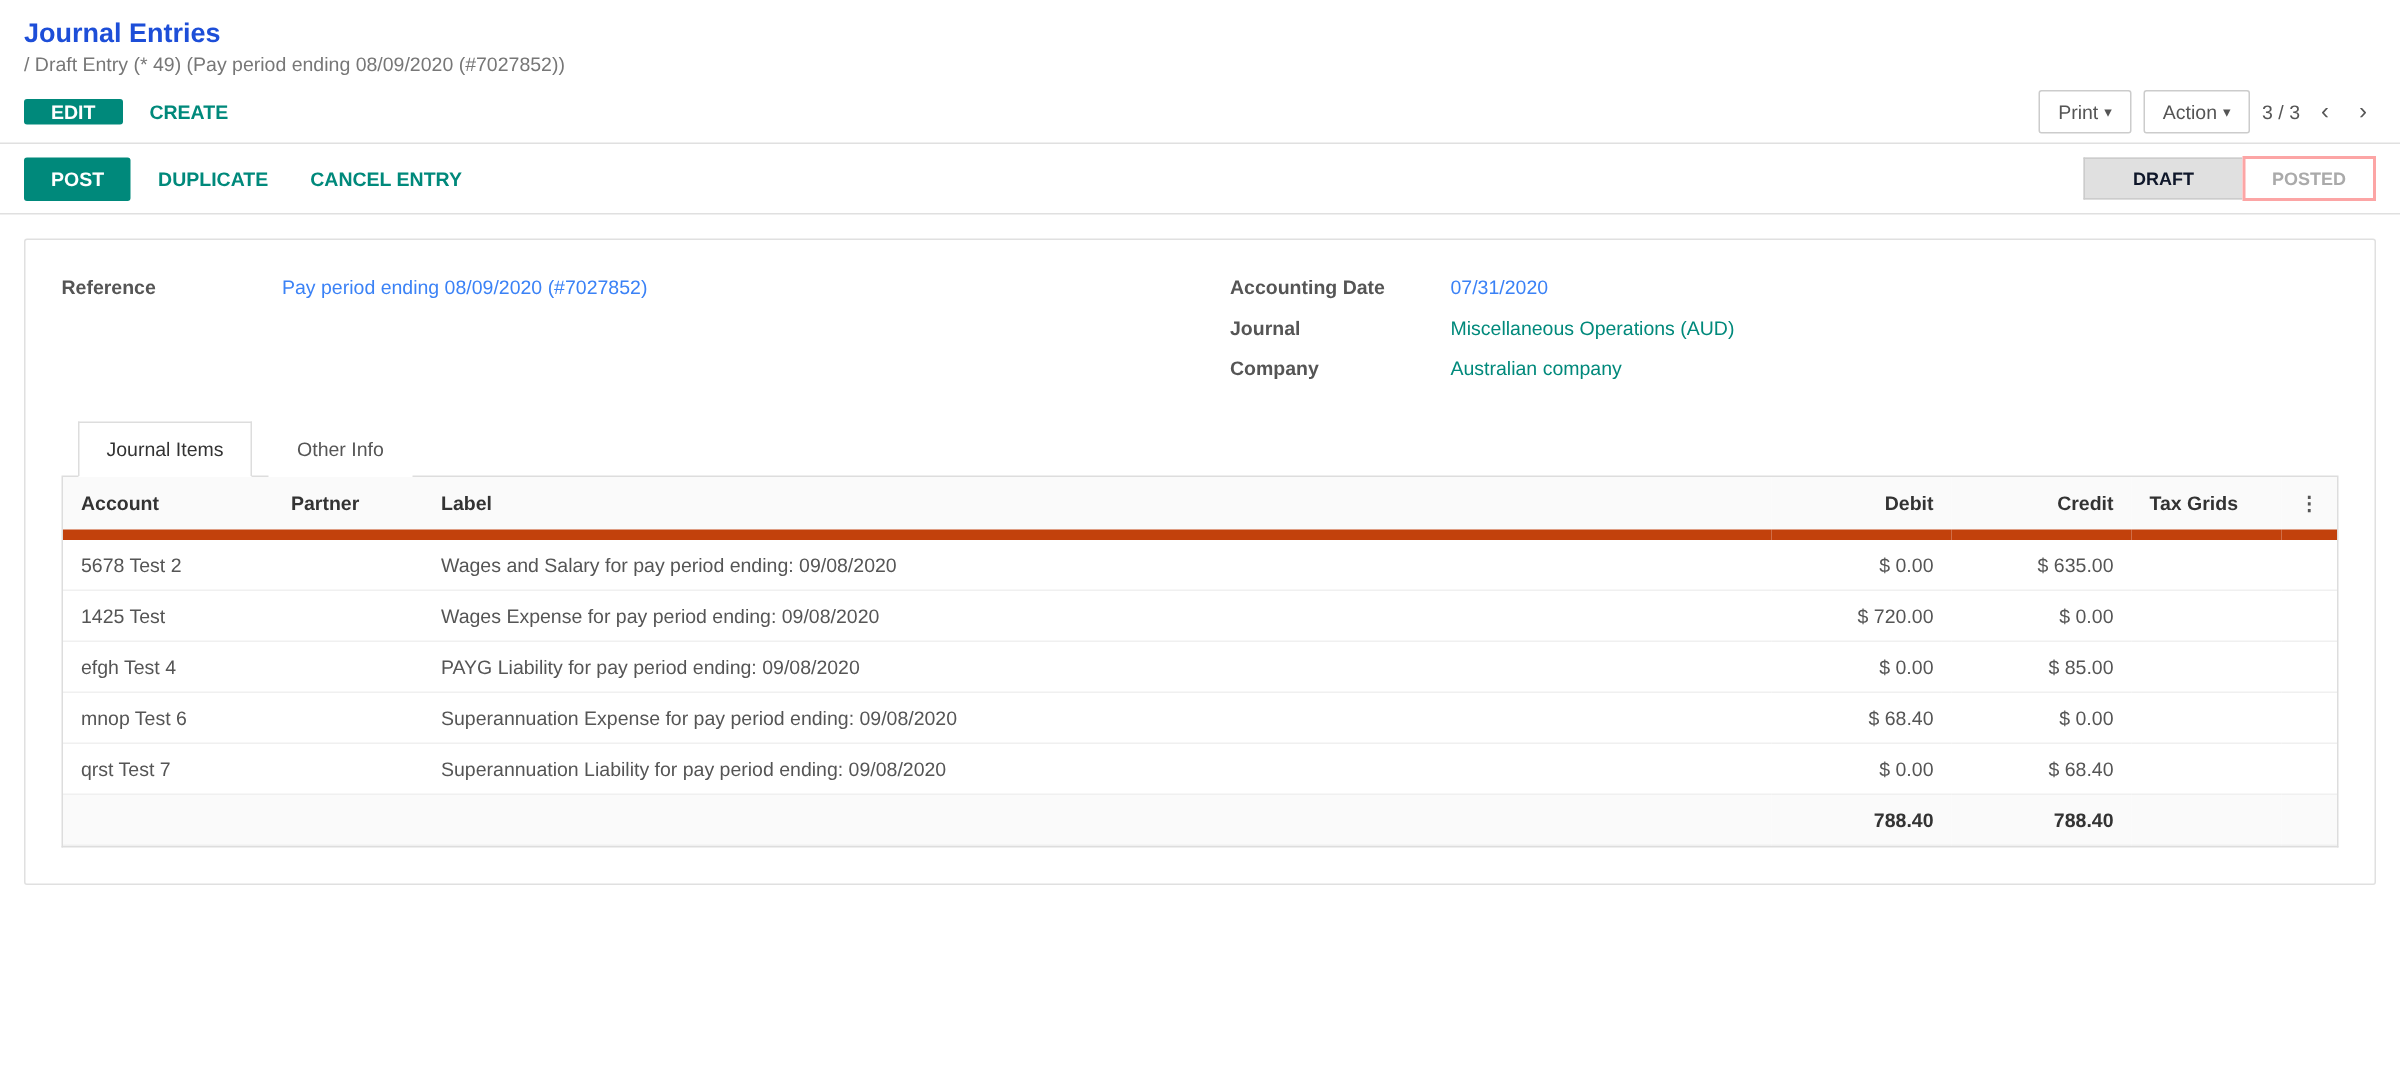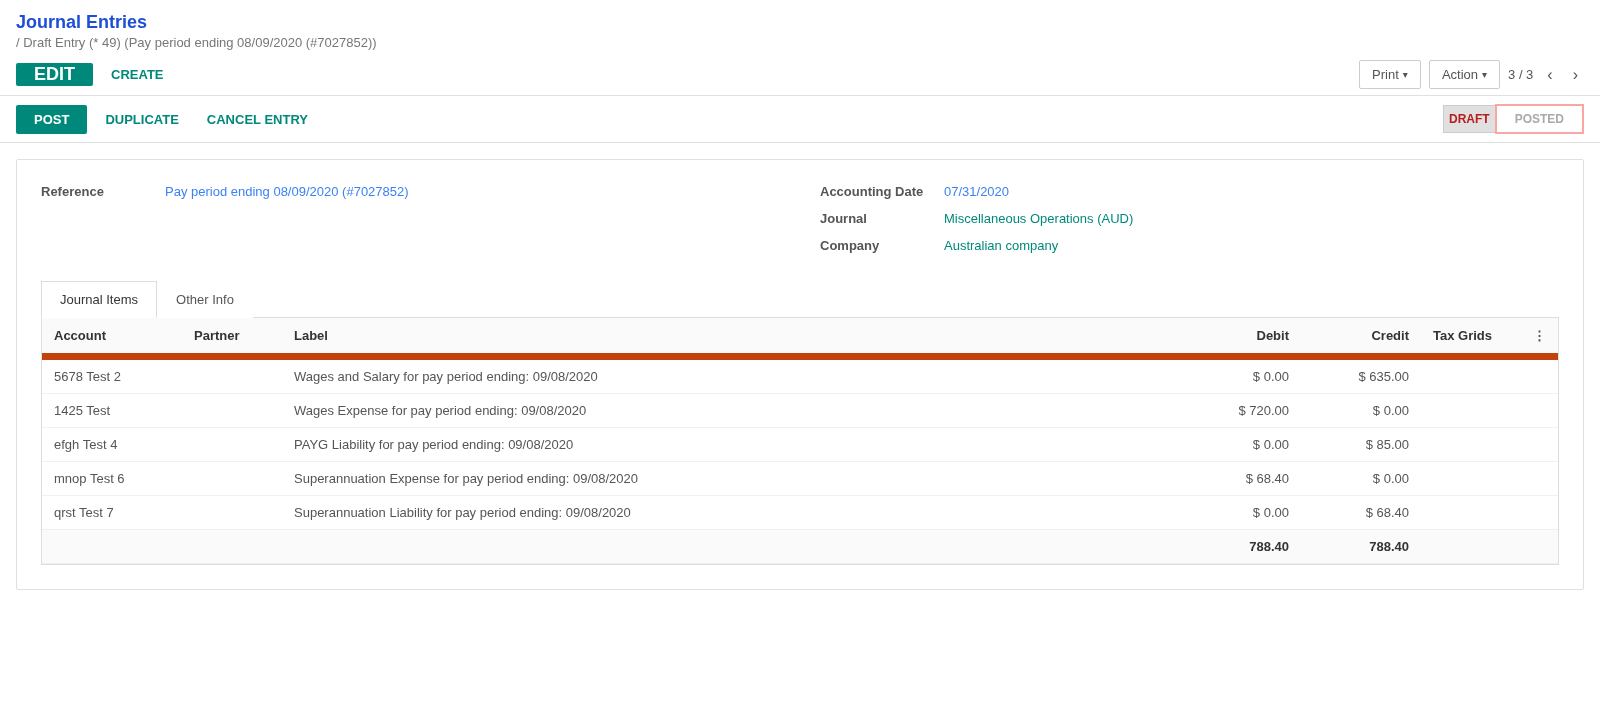--- a/index.html
+++ b/index.html
@@ -7,51 +7,51 @@
 
     .page-wrapper { background: #fff; min-height: 717px; }
 
     
     .breadcrumb-area { padding: 12px 16px 4px; }
     .breadcrumb-title { color: #1d4ed8; font-size: 18px; font-weight: 600; }
     .breadcrumb-sub { color: #777; font-size: 13px; margin-top: 2px; }
 
     
     .top-toolbar { display: flex; align-items: center; padding: 6px 16px; border-bottom: 1px solid #e0e0e0; gap: 8px; }
-    .btn-edit { background: #00897b; color: #fff; border: none; padding: 1px 18px; font-size: 18px; font-weight: 600; cursor: pointer; border-radius: 2px; }
+    .btn-edit { background: #00897b; color: #fff; border: none; padding: 1px 18px; font-size: 13px; font-weight: 600; cursor: pointer; border-radius: 2px; }
     .btn-create { background: none; border: none; color: #00897b; font-size: 13px; font-weight: 600; cursor: pointer; padding: 7px 10px; }
     .btn-print, .btn-action { background: none; border: 1px solid #ccc; color: #555; font-size: 13px; padding: 6px 12px; cursor: pointer; border-radius: 2px; display: flex; align-items: center; gap: 4px; }
     .spacer { flex: 1; }
     .pagination { display: flex; align-items: center; gap: 8px; color: #555; font-size: 13px; }
     .pag-btn { background: none; border: none; cursor: pointer; font-size: 16px; color: #555; padding: 2px 6px; }
     .caret { font-size: 10px; }
 
     
     .action-toolbar { display: flex; align-items: center; padding: 8px 16px; border-bottom: 1px solid #e0e0e0; gap: 8px; }
     .btn-post { background: #00897b; color: #fff; border: none; padding: 7px 18px; font-size: 13px; font-weight: 600; cursor: pointer; border-radius: 2px; }
     .btn-duplicate, .btn-cancel-entry { background: none; border: none; color: #00897b; font-size: 13px; font-weight: 600; cursor: pointer; padding: 7px 10px; }
     .status-area { margin-left: auto; display: flex; align-items: center; gap: 0; }
-    .status-draft { background: #e0e0e0; color: #b91c1c; padding: 6px 5px; font-size: 12px; font-weight: 600; border: 1px solid #ccc; border-right: none; cursor: pointer; }
+    .status-draft { background: #e0e0e0; color: #0f172a; padding: 6px 32px; font-size: 12px; font-weight: 600; border: 1px solid #ccc; border-right: none; cursor: pointer; }
     .status-posted { background: #fff; color: #aaa; padding: 6px 18px; font-size: 12px; font-weight: 600; border: 2px solid #fca5a5; cursor: pointer; }
 
     
     .content-area { background: #fff; margin: 16px; padding: 24px; border: 1px solid #e0e0e0; border-radius: 2px; }
 
     
     .form-row { display: flex; gap: 40px; margin-bottom: 16px; }
     .form-left { flex: 1; }
     .form-right { flex: 1; }
-    .field-group { margin-bottom: 12px; display: flex; gap: 4px; }
+    .field-group { margin-bottom: 12px; display: flex; gap: 27px; }
     .field-label { color: #555; font-weight: 600; font-size: 13px; min-width: 120px; }
     .field-value { color: #3b82f6; font-size: 13px; }
     .field-value-link { color: #00897b; font-size: 13px; cursor: pointer; }
 
     
     .tabs { display: flex; border-bottom: 1px solid #ddd; margin-bottom: 0; }
-    .tab { padding: 10px 18px; font-size: 13px; cursor: pointer; border: 1px solid transparent; border-bottom: none; margin-bottom: -1px; background: #fff; color: #555; }
+    .tab { padding: 10px 18px; font-size: 13px; cursor: pointer; border: 1px solid transparent; border-bottom: none; margin-bottom: -1px; background: #fff; color: #555; margin-left: 11px; }
     .tab.active { border: 1px solid #ddd; border-bottom: 1px solid #fff; color: #333; font-weight: 500; background: #fff; }
 
     
     .table-wrapper { border: 1px solid #ddd; border-top: none; }
     table { width: 100%; border-collapse: collapse; }
     thead tr { background: #fafafa; }
     th { padding: 10px 12px; text-align: left; font-size: 13px; font-weight: 600; color: #333; border-bottom: 7px solid #c2410c; }
     th.right { text-align: right; }
     td { padding: 9px 12px; font-size: 13px; color: #555; border-bottom: 1px solid #f0f0f0; }
     td.right { text-align: right; }

